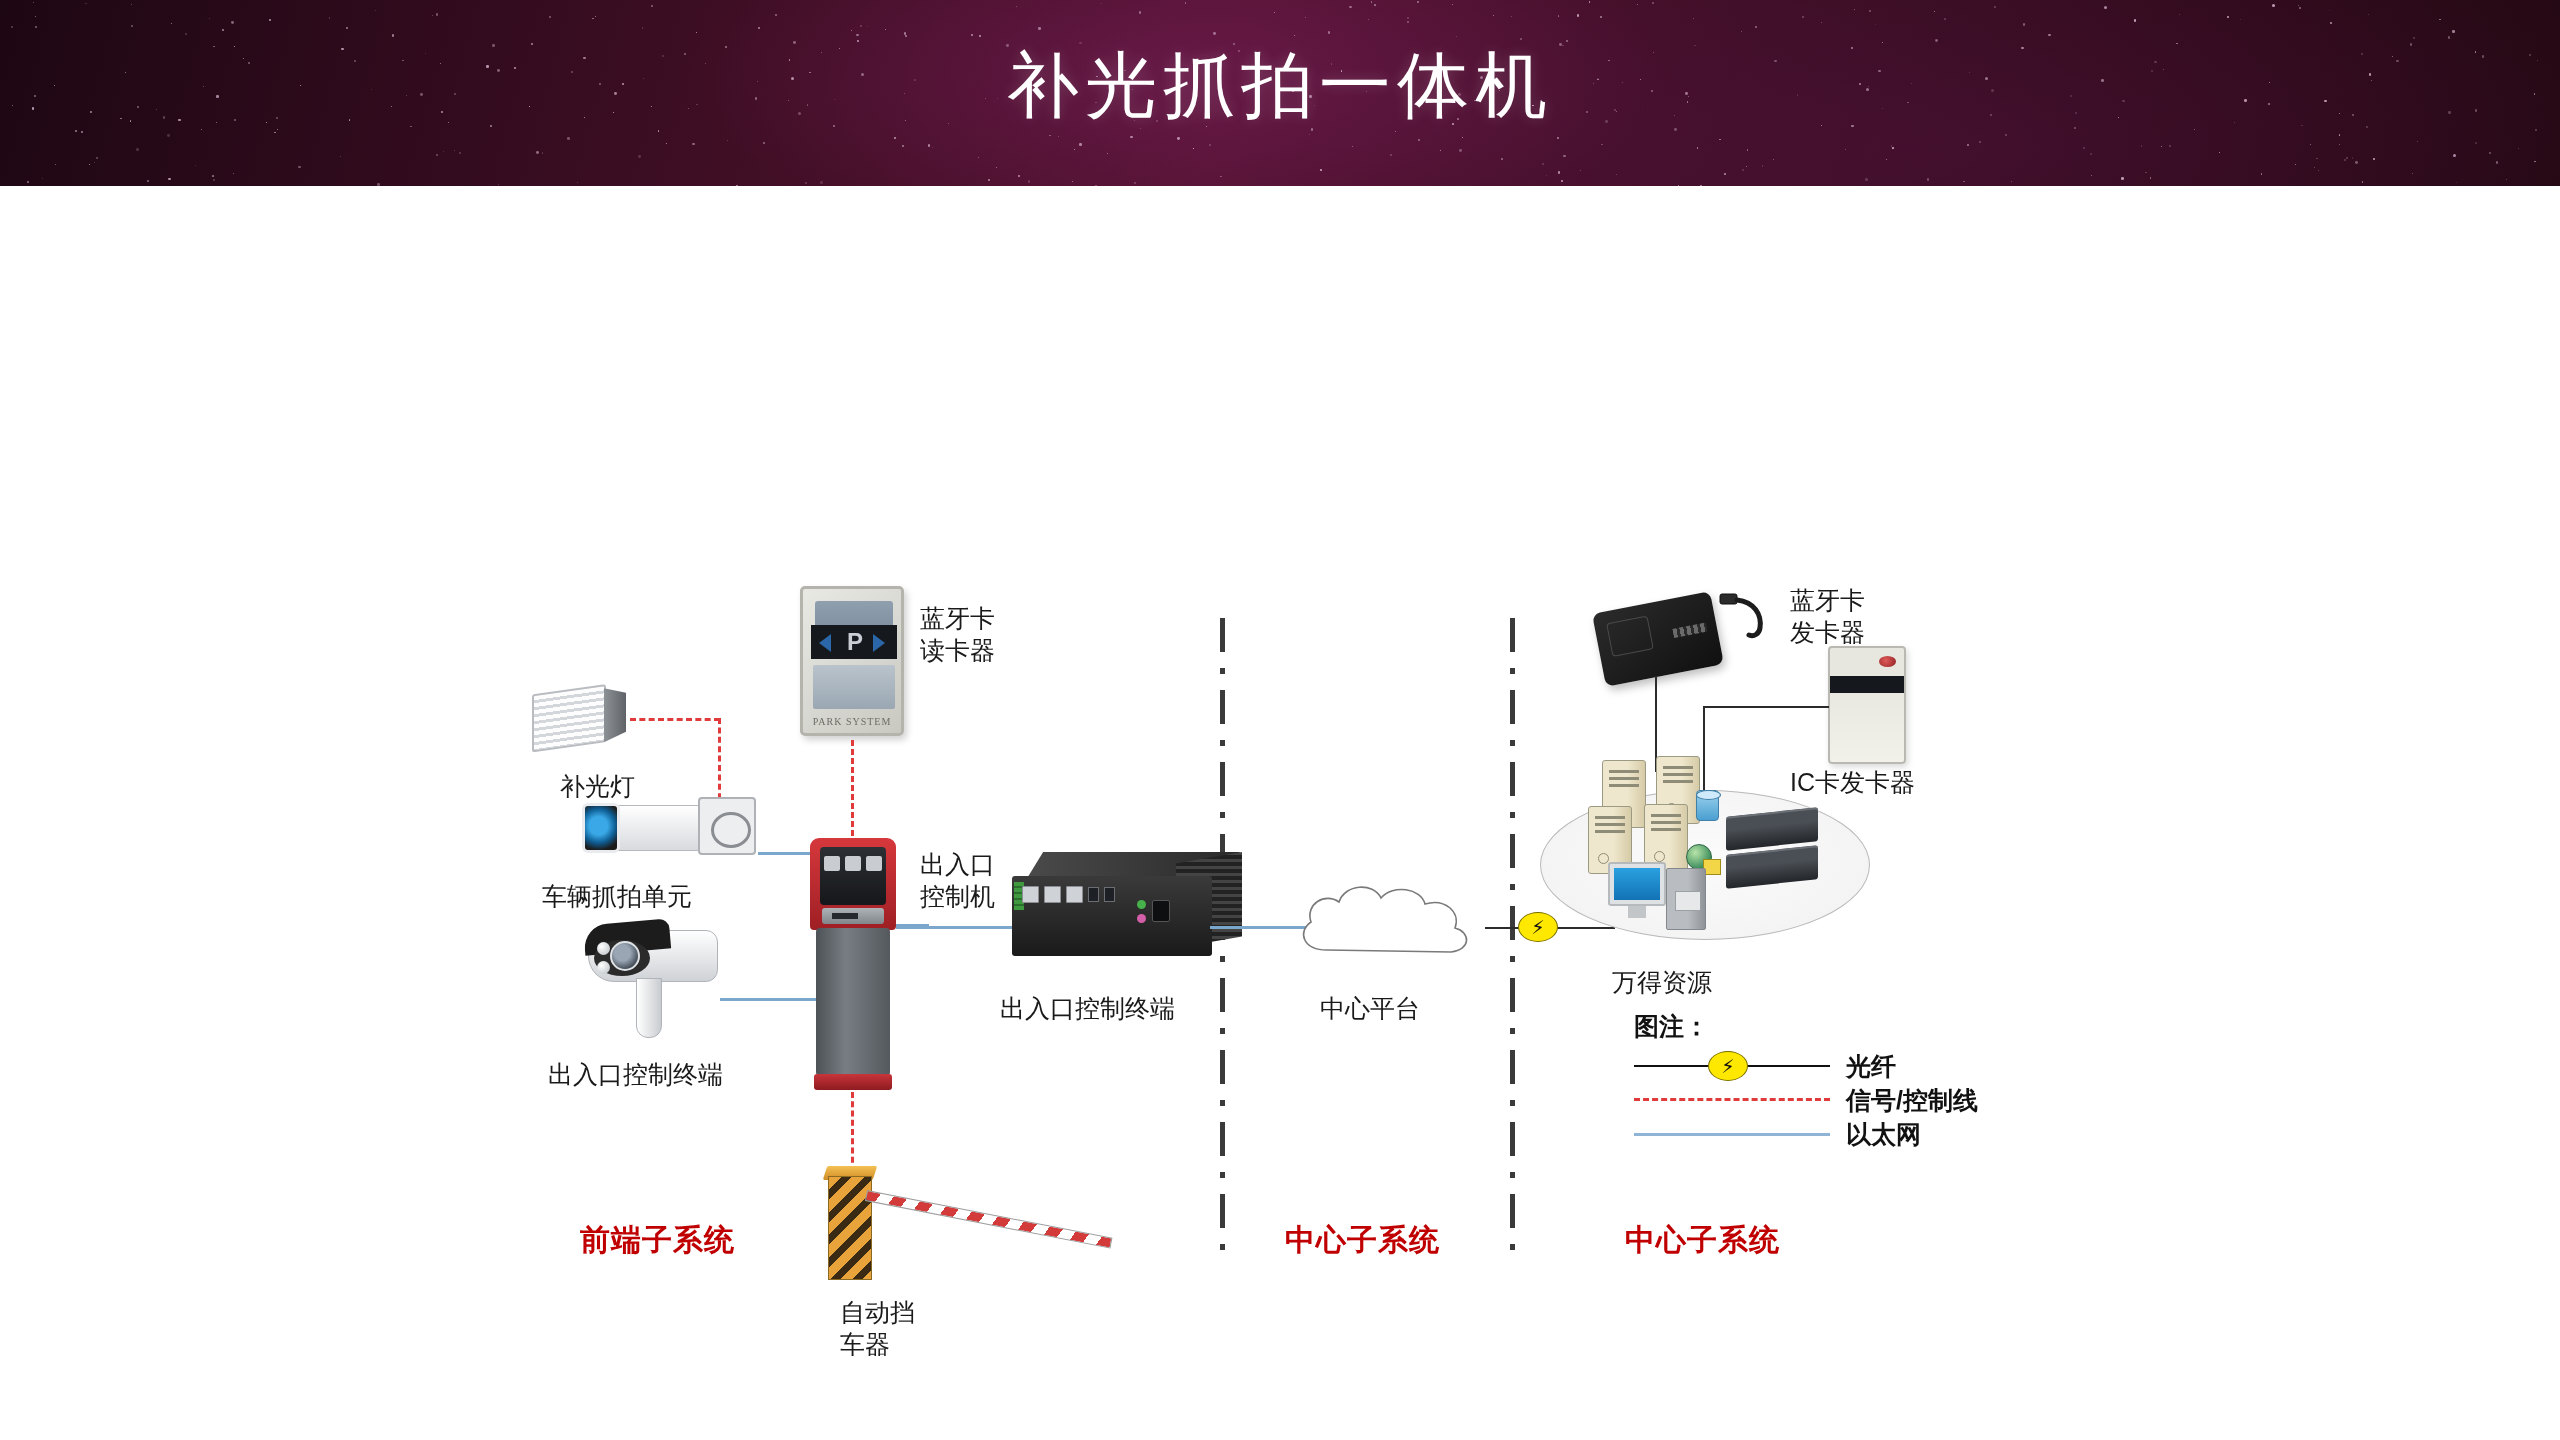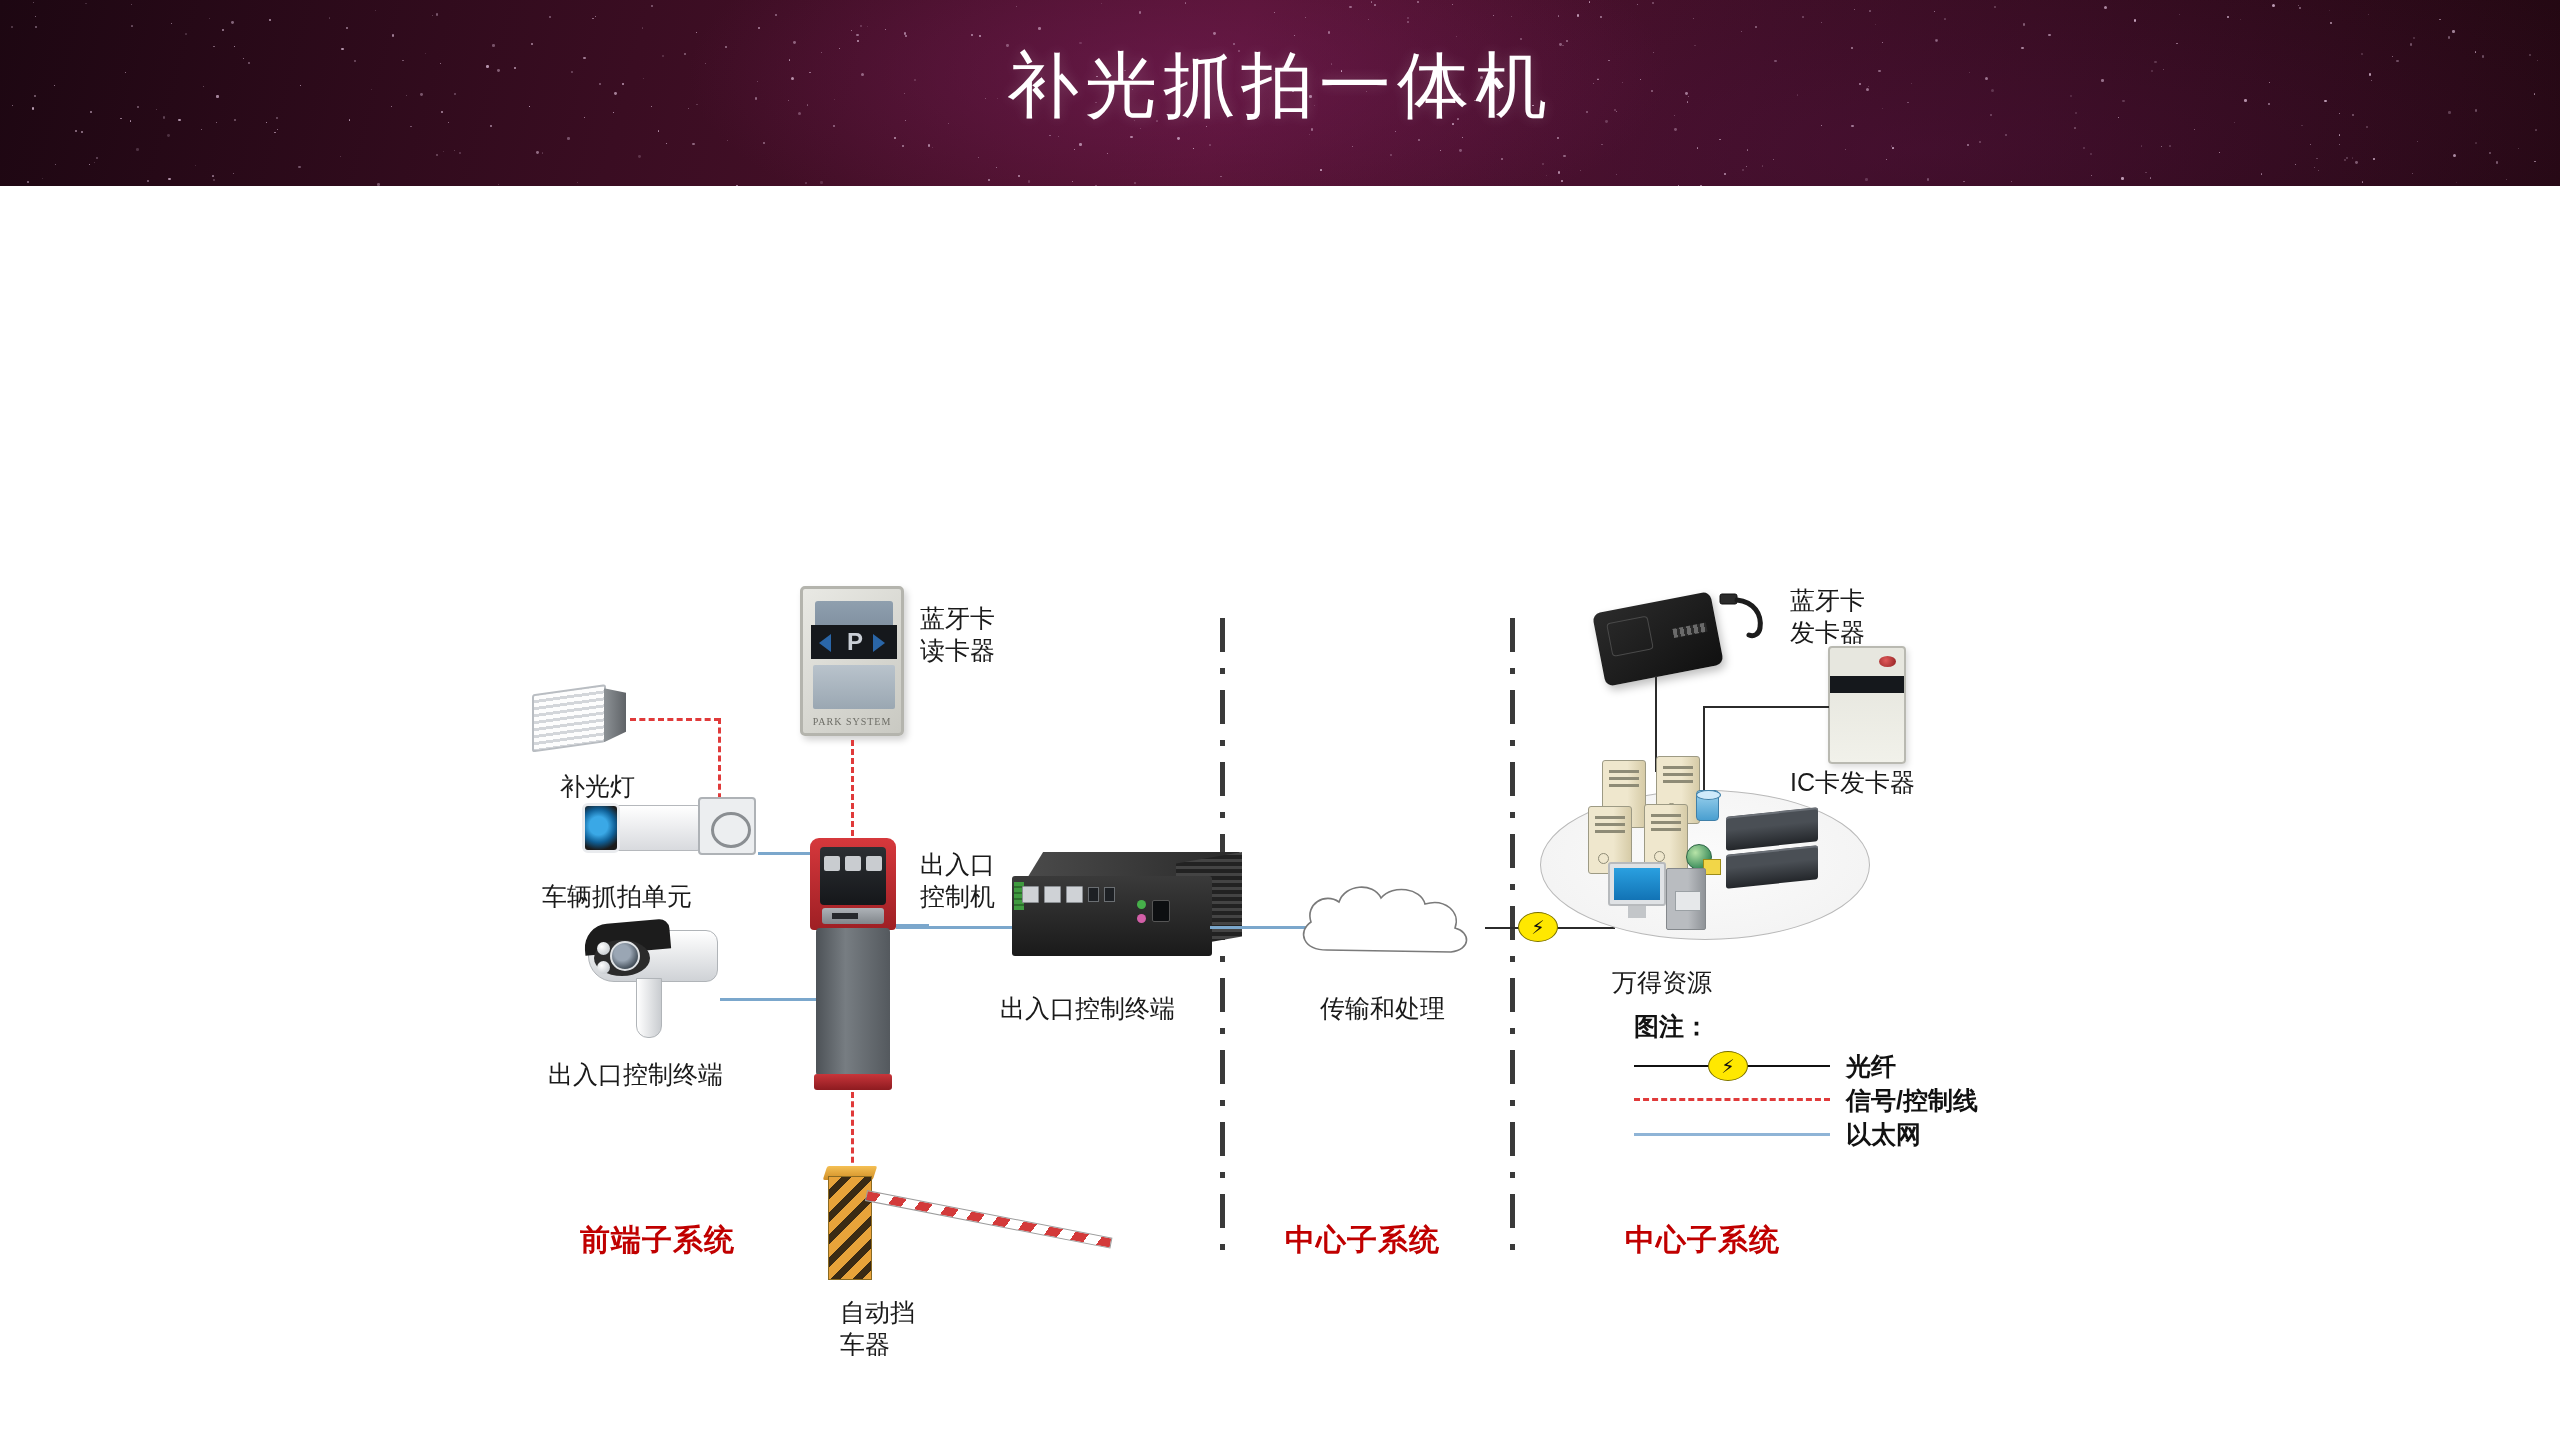--- a/index.html
+++ b/index.html
@@ -898,21 +898,21 @@
     </div>
     <div class="lbl" style="left:840px; top:716px;">自动挡
 车器</div>
 
     <div class="cloud" style="left:1285px; top:292px;">
       <svg viewBox="0 0 215 110" xmlns="http://www.w3.org/2000/svg">
         <path d="M42 78 C18 78 12 60 26 50 C20 32 40 20 54 30 C60 12 88 10 96 26
                  C108 12 136 16 140 32 C160 26 176 40 170 56 C186 60 186 78 166 80 Z" fill="#ffffff" stroke="#7a7a7a" stroke-width="1.6"></path>
       </svg>
     </div>
-    <div class="lbl" style="left:1320px; top:412px;">传输和处理</div>
+    <div class="lbl" style="left:1320px; top:412px;">中心平台</div>
 
     <div class="blk" style="left:1485px; top:347px; width:130px; height:2px;"></div>
     <div class="fiber-icon" style="left:1518px; top:332px;">⚡</div>
 
     <div class="dev btpad" style="left:1598px; top:22px;">
       <div class="inner"></div>
         <div class="tag"></div>
     </div>
     <div class="usbcable" style="left:1718px; top:8px;">
       <svg viewBox="0 0 80 52" xmlns="http://www.w3.org/2000/svg">

